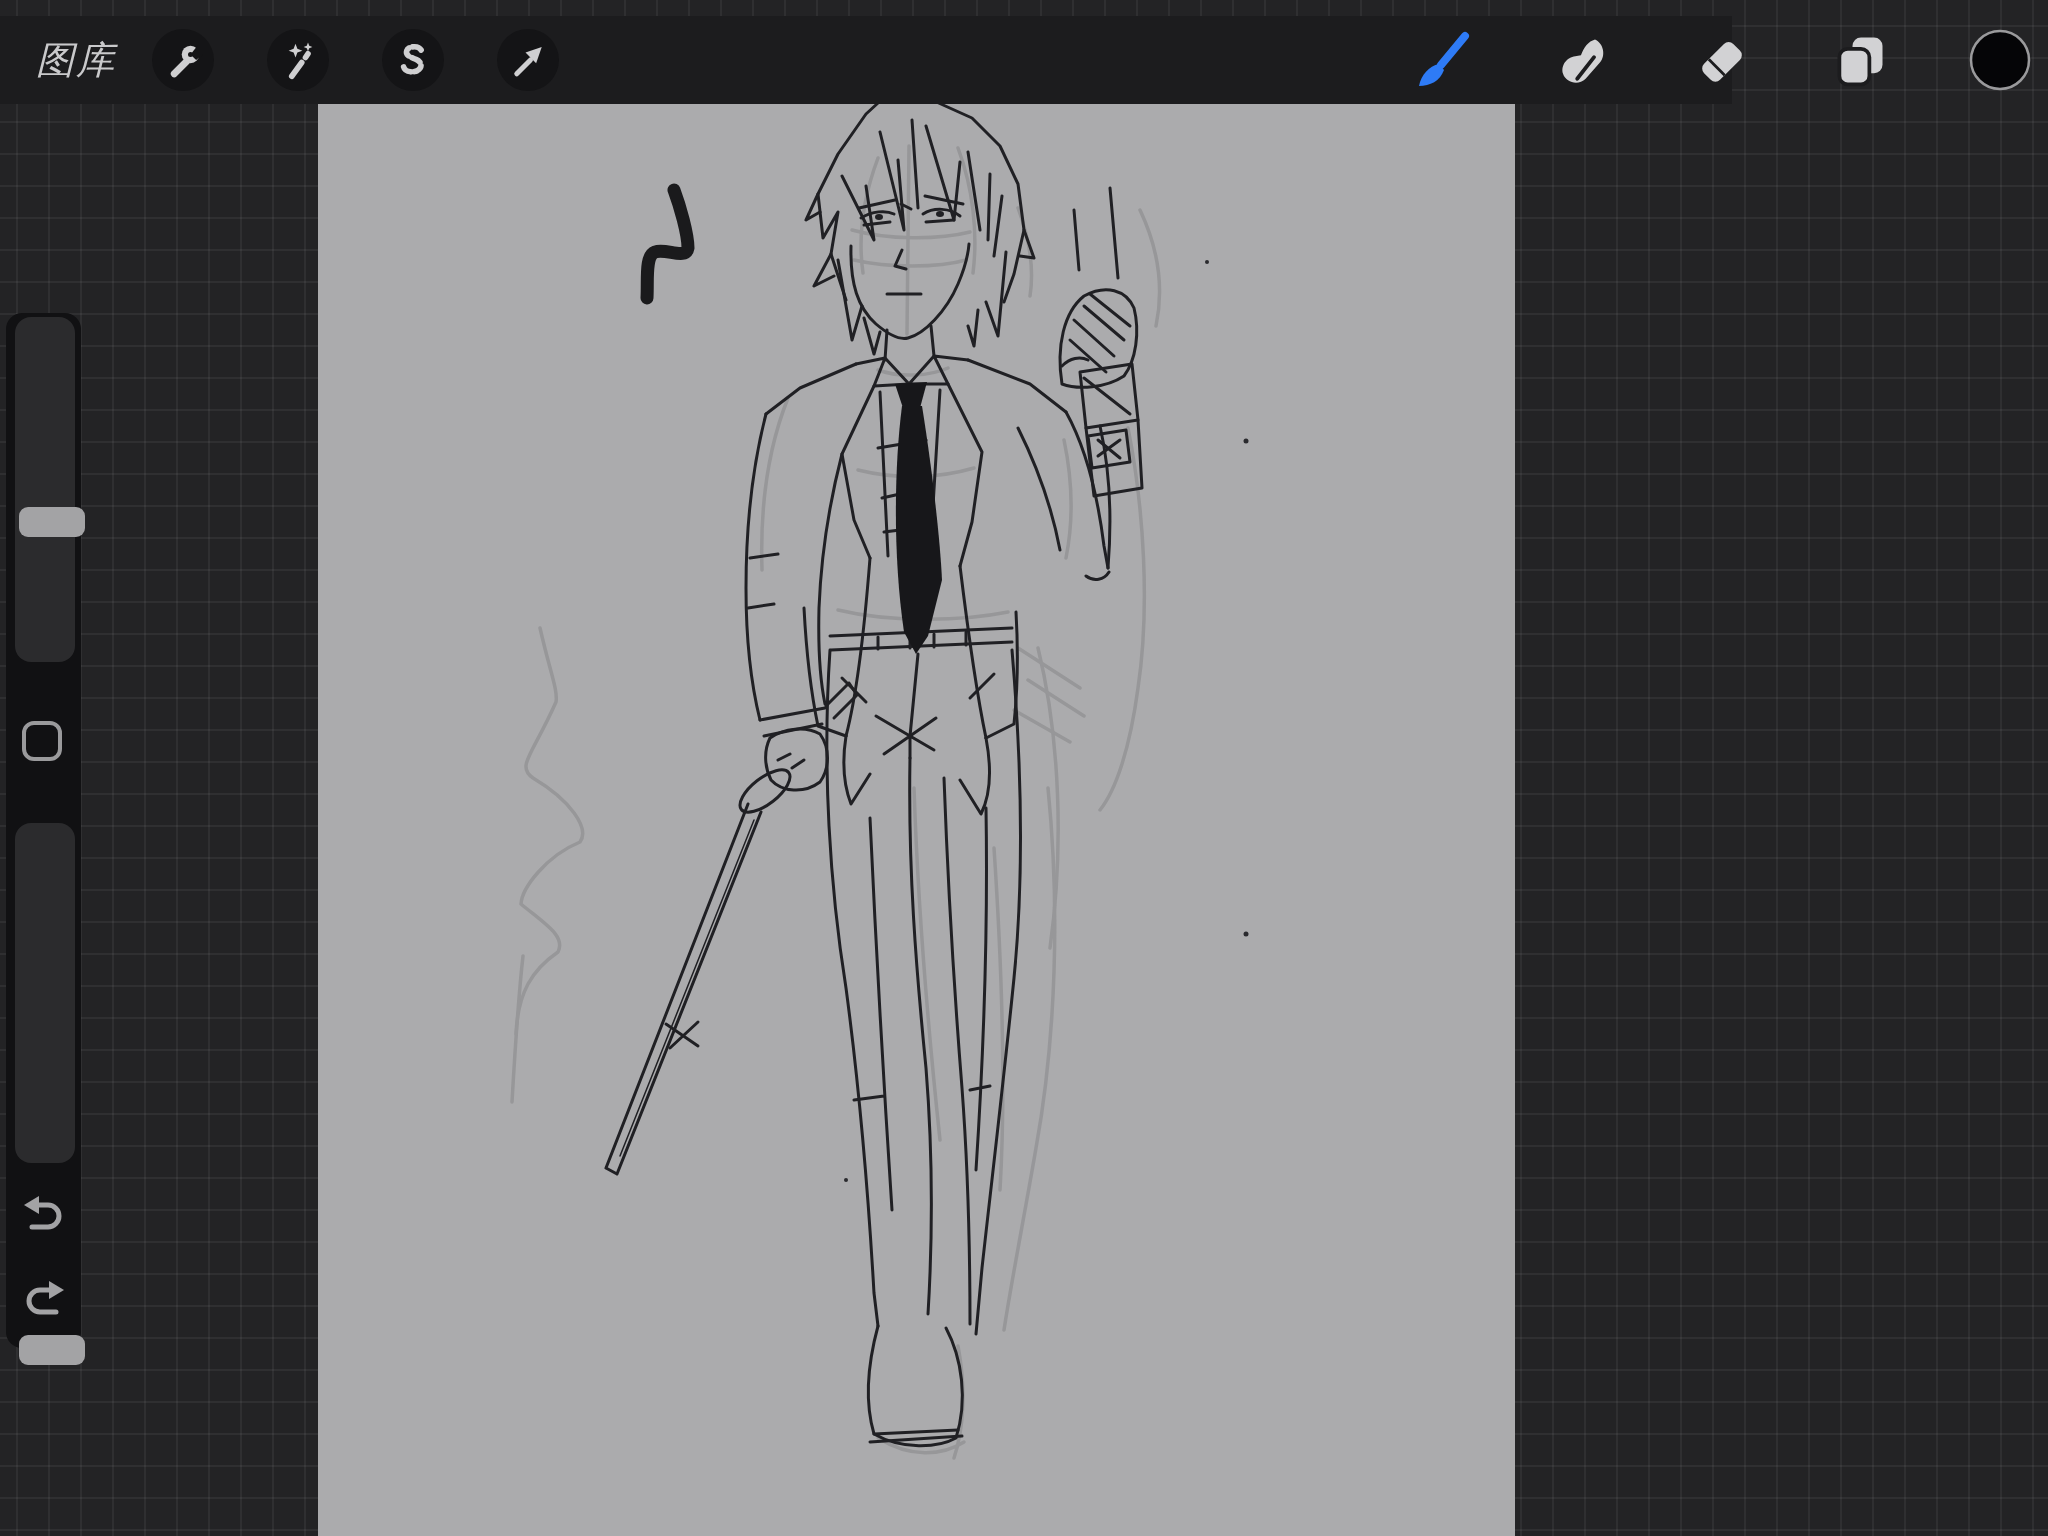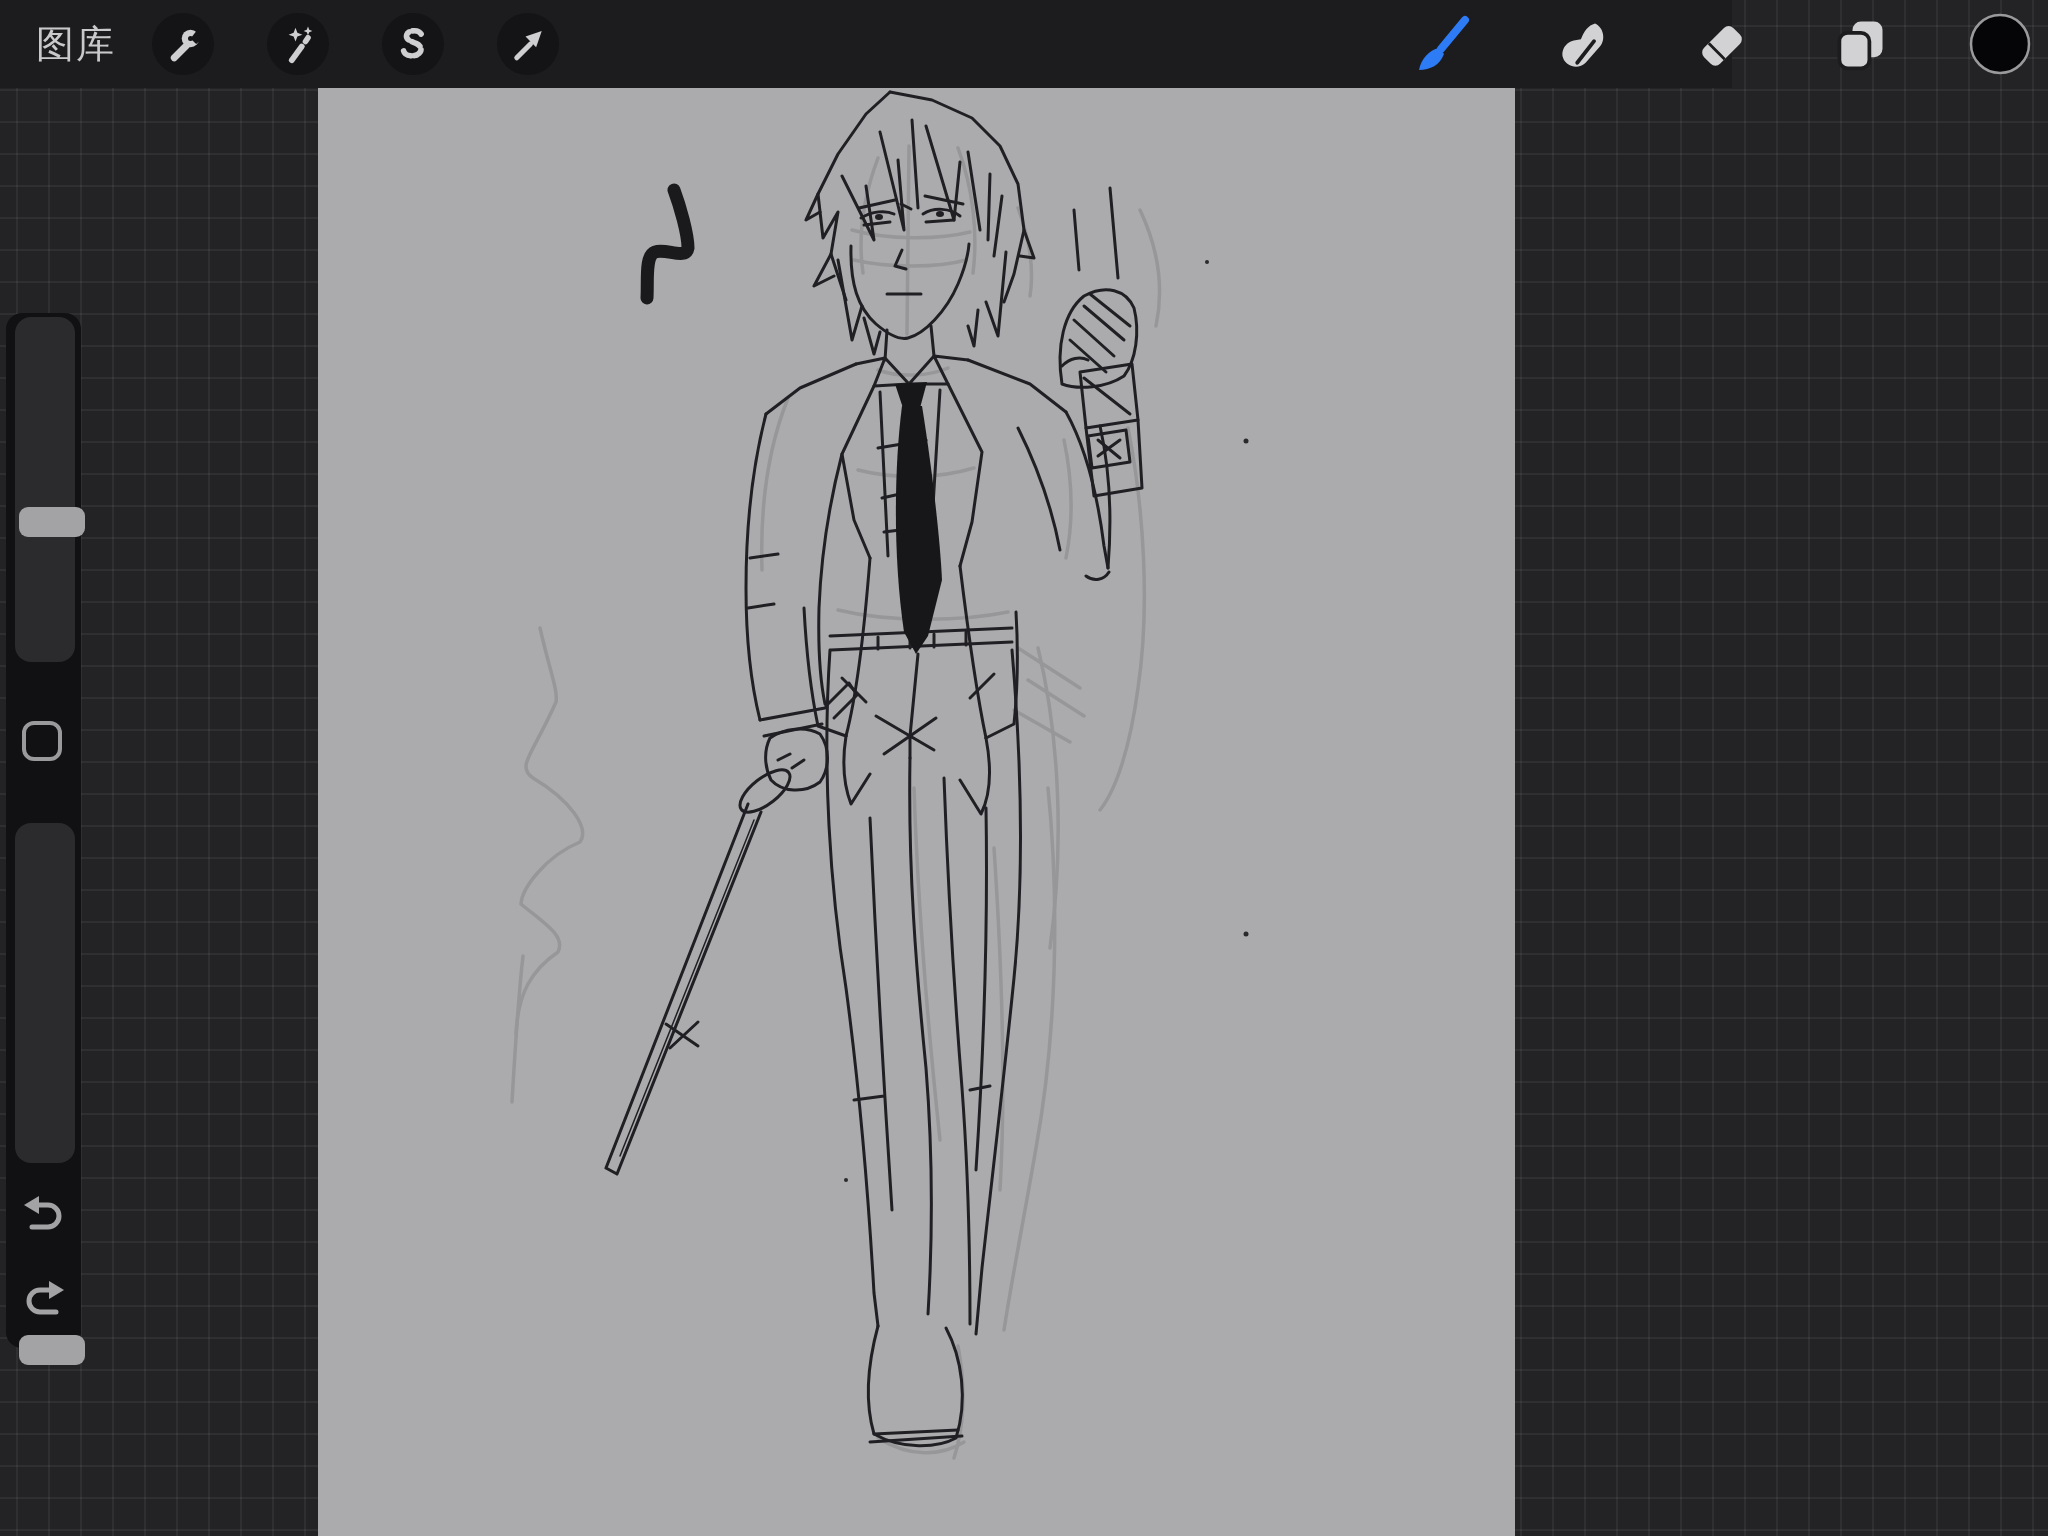--- a/index.html
+++ b/index.html
@@ -5,22 +5,22 @@
   html,body{margin:0;padding:0;background:#232325;width:2048px;height:1536px;overflow:hidden;
     font-family:"Liberation Sans","DejaVu Sans",sans-serif;}
   .stage{position:absolute;inset:0;width:2048px;height:1536px;}
   
   .grid-bg{position:absolute;left:0;top:0;width:2048px;height:1536px;
     background-color:#232325;
     background-image:linear-gradient(to right,rgba(255,255,255,.055) 0 2px,transparent 2px),
                      linear-gradient(to bottom,rgba(255,255,255,.055) 0 2px,transparent 2px);
     background-size:32px 32px;background-position:-16px -7px;}
   
-  .toolbar{position:absolute;left:0;top:0;width:1732px;height:88px;background:#1c1c1e;
-    display:flex;align-items:center;}
+  .toolbar{position:absolute;left:0;top:16px;width:1732px;height:88px;background:#1c1c1e;
+    display:flex;align-items:center;font-style:italic;}
   .gallery-btn{position:absolute;left:36px;top:0;height:88px;display:flex;align-items:center;
     color:#c9c9cb;font-size:38px;letter-spacing:2px;cursor:default;}
   .tool-circle{position:absolute;top:13px;width:62px;height:62px;border-radius:50%;
     background:#141416;display:flex;align-items:center;justify-content:center;}
   .flat-tool{position:absolute;top:8px;width:72px;height:72px;display:flex;align-items:center;justify-content:center;}
   
   .side-panel{position:absolute;left:6px;top:313px;width:75px;height:1035px;background:#111113;
     border-radius:16px;}
   .slider-track{position:absolute;left:9px;width:60px;background:#2b2b2d;border-radius:16px;}
   .track-size{top:4px;height:345px;}

